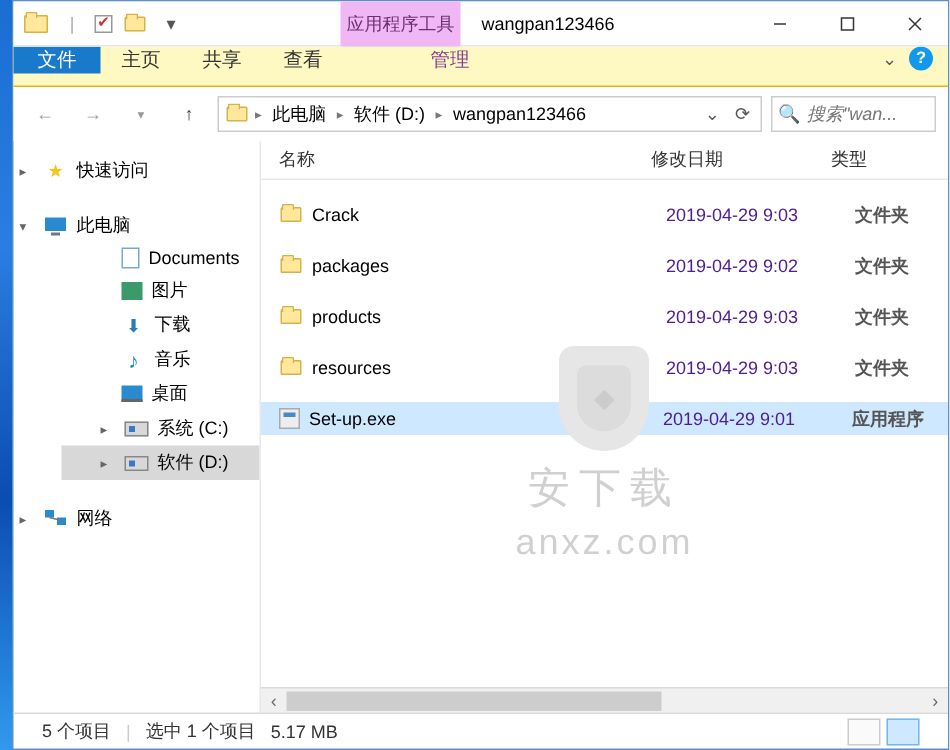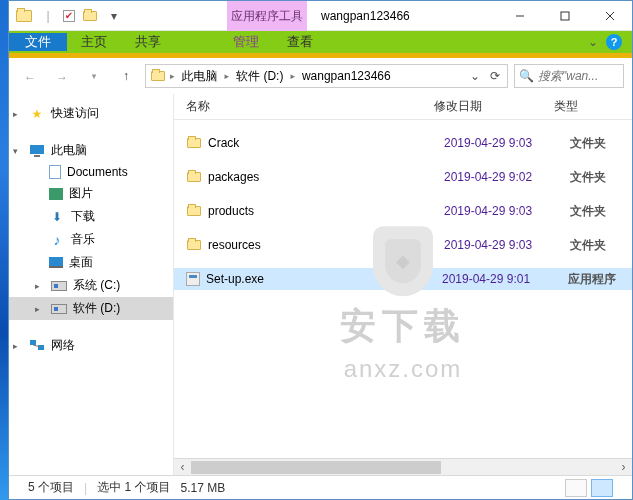--- a/index.html
+++ b/index.html
@@ -13,21 +13,21 @@
 .qat-icon { width: 18px; height: 18px; display: flex; align-items: center; justify-content: center; }
 .fold { background: #ffe89c; border: 1px solid #d6b24a; width: 16px; height: 12px; border-radius: 1px; position: relative; }
 .fold:before { content: ""; position: absolute; top: -3px; left: 0; width: 6px; height: 3px; background: #ffe89c; border: 1px solid #d6b24a; border-bottom: none; border-radius: 1px 1px 0 0; }
 .context-tab { position: absolute; left: 218px; top: 0; width: 80px; height: 30px; background: #efb8f5; color: #6b2f72; display: flex; align-items: center; justify-content: center; font-size: 12px; }
 .titlebar .appname { position: absolute; left: 312px; font-size: 12px; color: #000; }
 .sysbtns { position: absolute; right: 0; top: 0; display: flex; }
 .sysbtn { width: 45px; height: 29px; display: flex; align-items: center; justify-content: center; color: #333; }
 .sysbtn svg { width: 10px; height: 10px; }
 
 
-.tabs { height: 27px; display: flex; align-items: center; border-bottom: 5px solid #eab308; background: #84cc16; }
+.tabs { height: 27px; display: flex; align-items: flex-start; border-bottom: 1px solid #eab308; background: #fef9c3; }
 .tab-file { background: #1979ca; color: #fff; padding: 0 16px; display: flex; align-items: center; font-size: 13px; }
 .tab { padding: 0 14px; display: flex; align-items: center; color: #333; font-size: 13px; }
 .tab.context { color: #8a3d91; margin-left: 44px; }
 .tabs .spacer { flex: 1; }
 .tabs .right { display: flex; align-items: center; gap: 8px; padding-right: 10px; }
 .chev { font-size: 12px; color: #555; }
 .helpcircle { width: 16px; height: 16px; border-radius: 50%; background: #1199ee; color: #fff; display: flex; align-items: center; justify-content: center; font-size: 11px; font-weight: bold; }
 
 
 .addr-row { height: 36px; display: flex; align-items: center; gap: 6px; padding: 4px 8px; background: #fff; }
@@ -38,21 +38,21 @@
 .addr .sep { color: #777; font-size: 9px; }
 .addr .tail { flex: 1; }
 .addr .refresh, .addr .dd { color: #555; padding: 0 3px; }
 .search { width: 110px; height: 24px; border: 1px solid #ccc; display: flex; align-items: center; padding: 0 4px; color: #888; gap: 4px; }
 .search input { border: none; outline: none; width: 100%; color: #888; font-style: italic; font-size: 12px; }
 
 
 .bodyarea { flex: 1; display: flex; min-height: 0; }
 .nav { width: 165px; border-right: 1px solid #e8e8e8; padding: 8px 0; overflow: auto; }
 .nav-item { display: flex; align-items: center; gap: 6px; padding: 3px 6px 3px 18px; color: #000; white-space: nowrap; }
-.nav-item.lvl2 { padding-left: 40px; }
+.nav-item.lvl2 { padding-left: 40px; margin-left: 32px; }
 .nav-item.sel { background: #d8d8d8; }
 .nav-item .tw { width: 10px; color: #666; font-size: 9px; margin-left: -14px; }
 .nav-sep { height: 14px; }
 .ico { width: 16px; height: 16px; display: flex; align-items: center; justify-content: center; }
 .ico.star { color: #f5c518; }
 .ico.pc svg, .ico.net svg { width: 16px; height: 14px; }
 .ico.doc { border: 1px solid #7aa7d6; background: #fff; width: 12px; height: 14px; }
 .ico.vid { background: #3a78c6; width: 14px; height: 12px; }
 .ico.pic { background: #3a9a6a; width: 14px; height: 12px; }
 .ico.dl { color: #2a7ab8; }
@@ -73,21 +73,21 @@
 .row .ficon { width: 16px; height: 16px; display: flex; align-items: center; justify-content: center; }
 .row .ficon.foldr { }
 .row .ficon.exe { background: #eee; border: 1px solid #aaa; width: 14px; height: 14px; position: relative; }
 .row .ficon.exe:after { content: ""; position: absolute; left: 2px; top: 2px; width: 8px; height: 3px; background: #4a88c6; }
 .row .cell-name { width: 230px; }
 .row .cell-date { width: 120px; color: #4c1d95; }
 .row .cell-type { color: #555; font-weight: bold; }
 
 
 .watermark { position: absolute; left: 50%; top: 50%; transform: translate(-50%,-40%); text-align: center; color: #d0d0d0; pointer-events: none; user-select: none; }
-.watermark .wm1 { font-size: 36px; letter-spacing: 6px; font-weight: 700; }
+.watermark .wm1 { font-size: 28px; letter-spacing: 6px; font-weight: 400; }
 .watermark .wm2 { font-size: 24px; letter-spacing: 2px; margin-top: 4px; }
 .watermark .shield { width: 60px; height: 70px; margin: 0 auto 6px; border-radius: 10px 10px 30px 30px; background: #e6e6e6; display: flex; align-items: center; justify-content: center; }
 .watermark .shield-in { width: 36px; height: 44px; border-radius: 6px 6px 18px 18px; background: #dcdcdc; display:flex;align-items:center;justify-content:center;color:#ccc;font-size:18px; }
 
 
 .hscroll { height: 17px; background: #f0f0f0; border-top: 1px solid #dadada; display: flex; align-items: center; }
 .hscroll .track { flex: 1; height: 17px; position: relative; }
 .hscroll .thumb { position: absolute; left: 0; top: 2px; height: 13px; width: 250px; background: #cdcdcd; }
 .hscroll .arr { width: 17px; height: 17px; display: flex; align-items: center; justify-content: center; color: #666; }
 .status { height: 24px; border-top: 1px solid #dadada; display: flex; align-items: center; padding: 0 19px; gap: 10px; color: #333; }
@@ -133,22 +133,22 @@
             <line x1="9" y1="1" x2="1" y2="9" stroke="#333"></line>
           </svg>
         </div>
     </div>
   </div>
 
   <div class="tabs">
     <div class="tab-file">文件</div>
     <div class="tab">主页</div>
     <div class="tab">共享</div>
+    <div class="tab">查看</div>
     <div class="tab context">管理</div>
-    <div class="tab">查看</div>
     <div class="spacer"></div>
     <div class="right">
       <span class="chev">⌄</span>
       <span class="helpcircle">?</span>
     </div>
   </div>
 
   <div class="addr-row">
     <div class="navbtn">←</div>
     <div class="navbtn">→</div>

